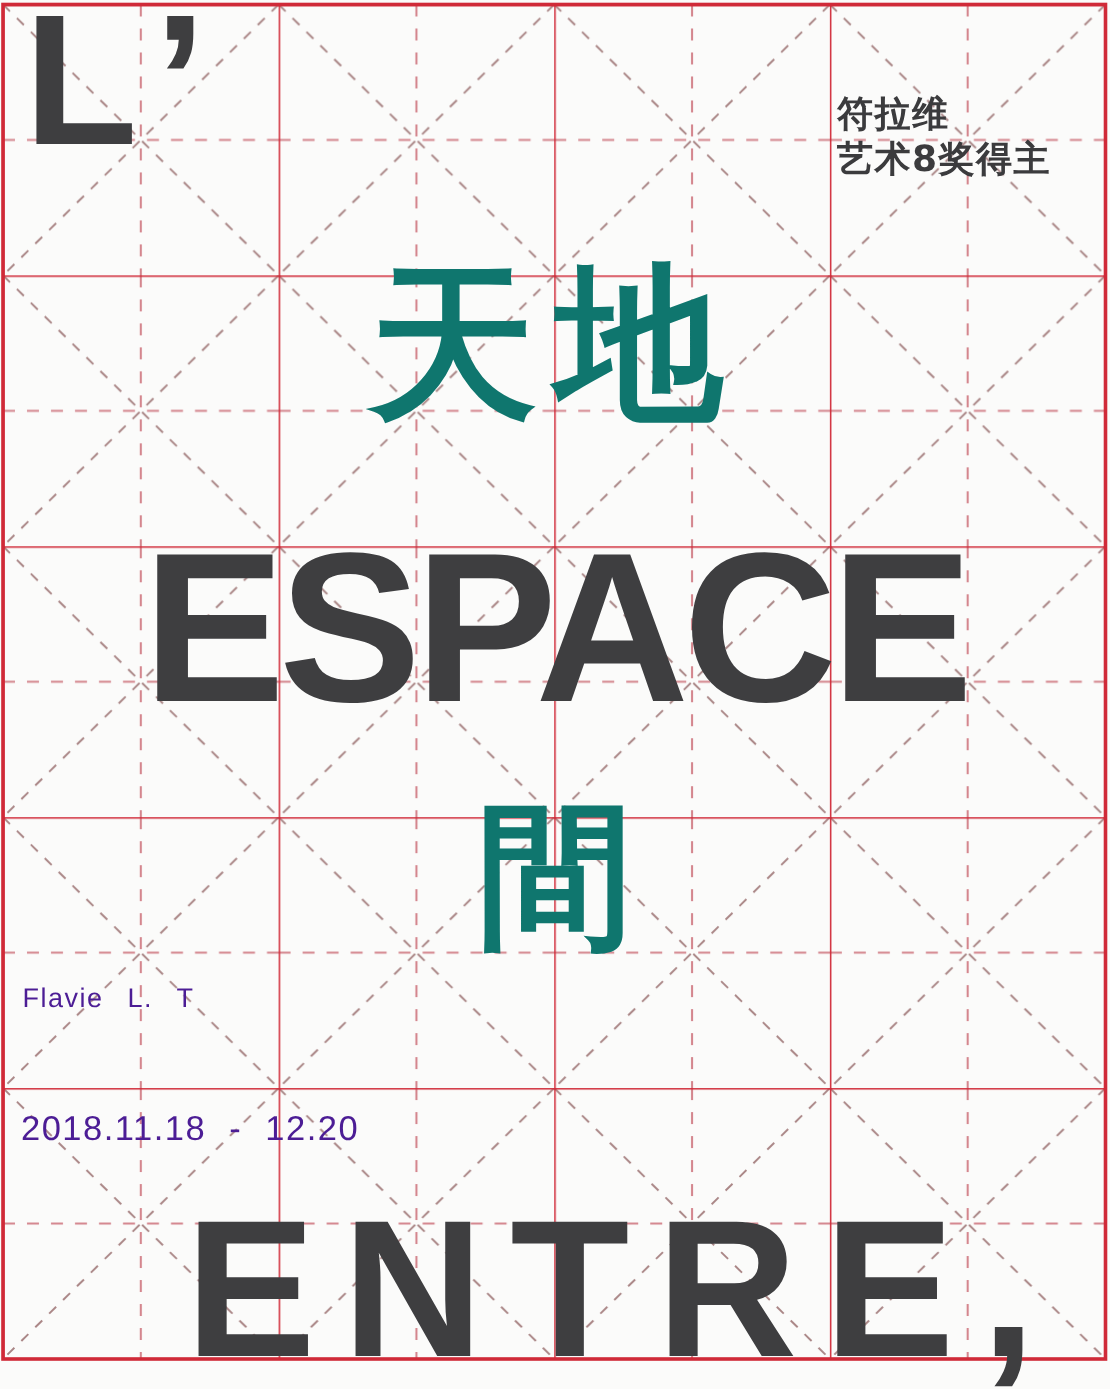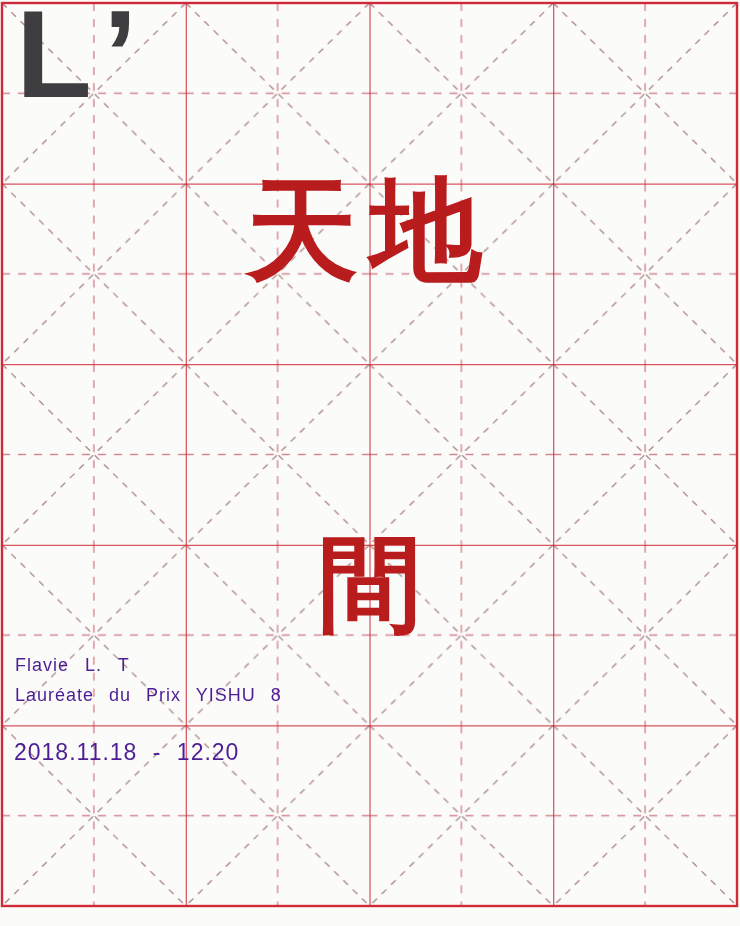--- a/index.html
+++ b/index.html
@@ -12,21 +12,21 @@
   }
   #grid-svg{position:absolute;left:0;top:0;}
   .abs{position:absolute;line-height:1;white-space:nowrap;}
   .big-latin{
     font-family:"Liberation Sans", sans-serif;
     font-weight:bold;
     color:#3e3e40;
   }
   .cjk-kai{
     font-family:"DejaVu Serif", serif;
-    color:#b91c1c;
+    color:#0f766e;
     font-weight:600;
   }
   .cjk-hei{
     font-family:"DejaVu Sans", sans-serif;
     color:#3b3b3d;
     font-weight:600;
   }
   .small-latin{
     font-family:"Liberation Sans", sans-serif;
     color:#4c1d95;
@@ -58,26 +58,31 @@
         <path d="M183.75 0 L0 0 L0 180.6" fill="none" stroke="#d02a38" stroke-width="2"></path>
       </pattern>
     </defs>
     <rect x="2" y="3" width="735" height="903" fill="url(#cellDash)"></rect>
     <rect x="2" y="3" width="735" height="903" fill="url(#cellLine)"></rect>
     <rect x="2" y="3" width="735" height="903" fill="none" stroke="#d02a38" stroke-width="2.4"></rect>
   </svg>
 
   <div class="abs big-latin" id="letter-l">L’</div>
 
+  <div class="abs cjk-hei" id="award">
+    <div>符拉维</div>
+    <div>艺术8奖得主</div>
+  </div>
 
   <div class="abs cjk-kai" id="cn-top">天地</div>
 
+  <div class="abs big-latin" id="espace">ESPACE</div>
 
   <div class="abs cjk-kai" id="cn-mid">間</div>
 
   <div class="abs small-latin" id="artist">Flavie L. T</div>
 
-  <div class="abs small-latin" id="laureate">Lauréate du Prix YISHU 8</div>
 
   <div class="abs small-latin" id="dates">2018.11.18 - 12.20</div>
 
+  <div class="abs big-latin" id="entre">ENTRE,</div>
 
 </div>
 
 </body></html>

